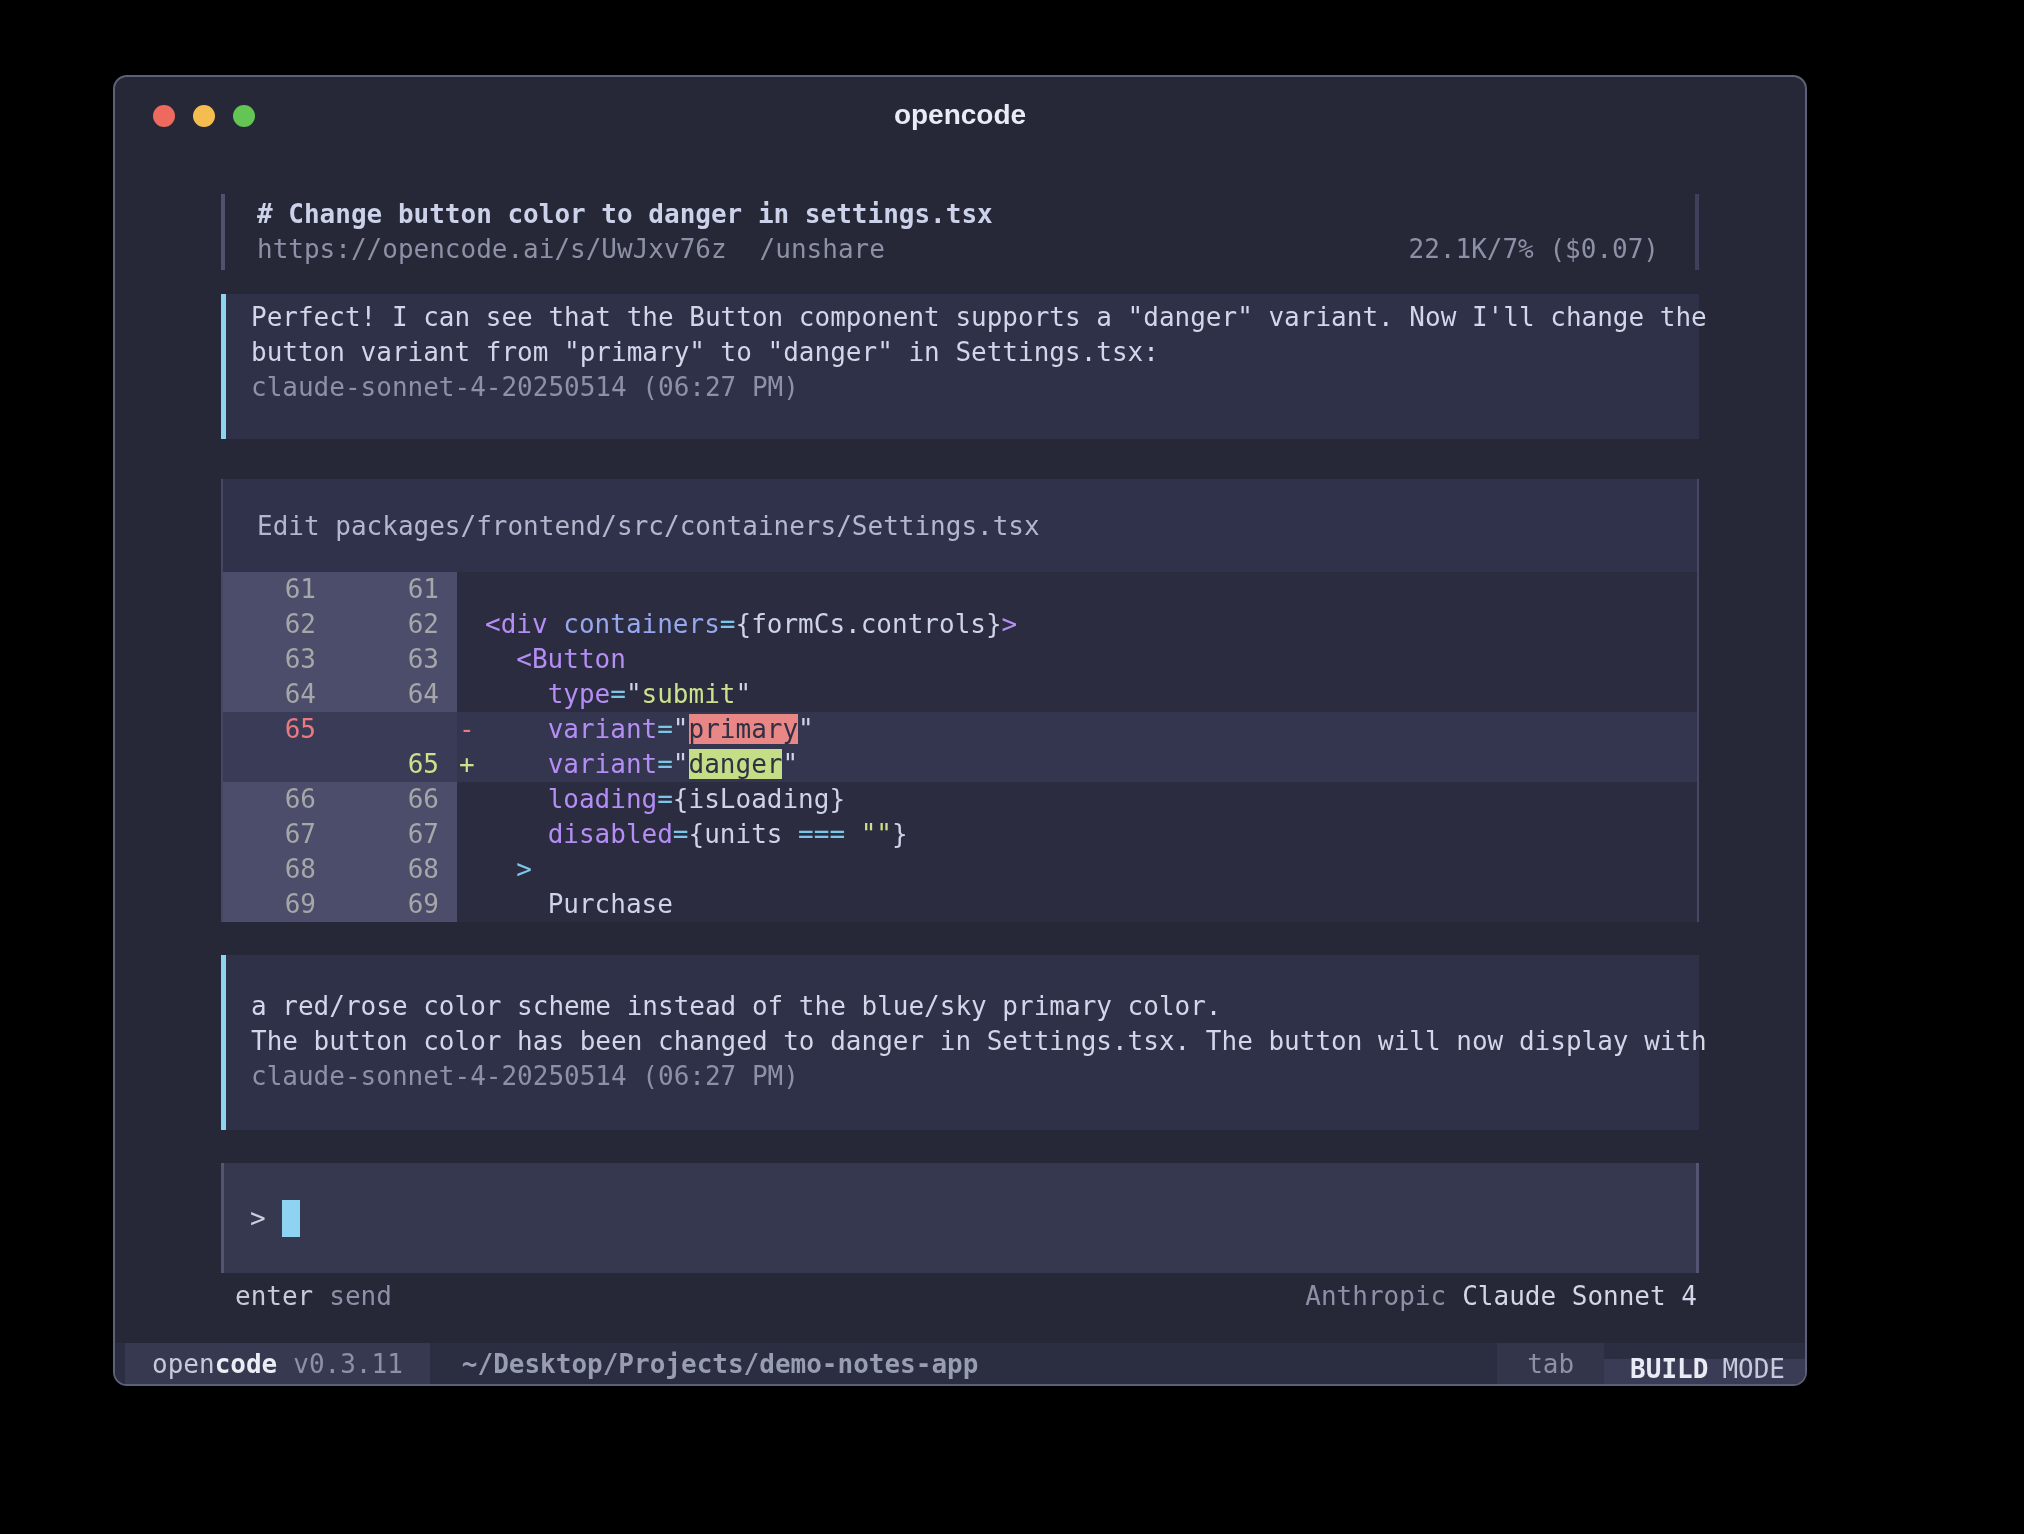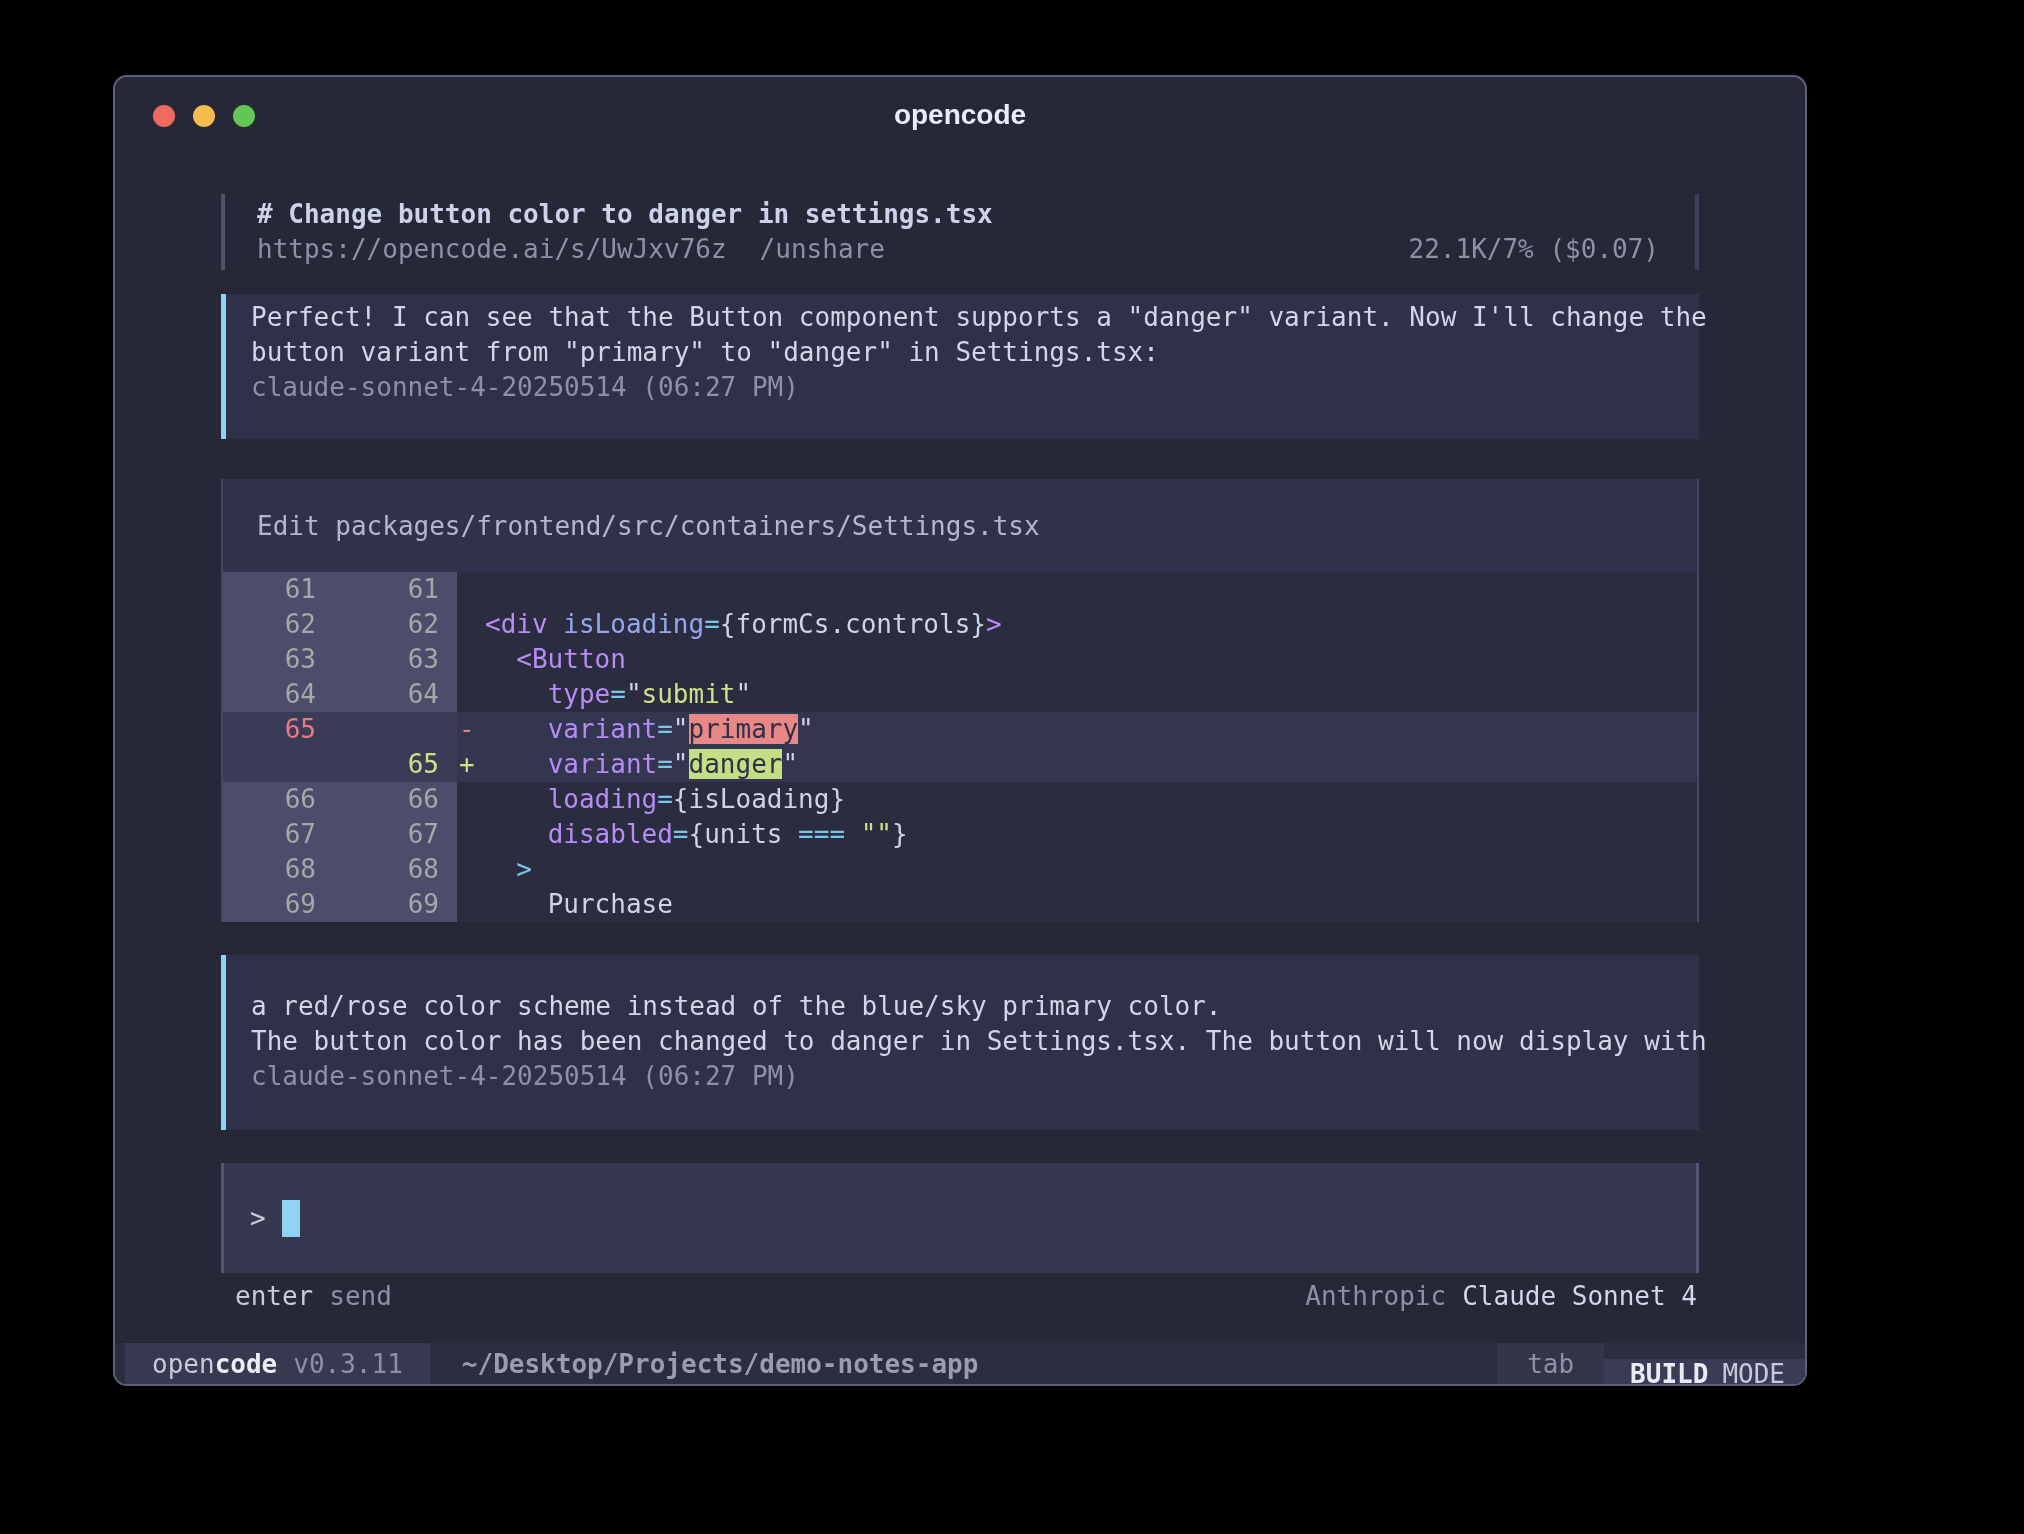--- a/index.html
+++ b/index.html
@@ -95,21 +95,21 @@
     margin-top:auto; height:41px; flex:none; background:#2b2d40;
     border-radius:0 0 12px 12px; display:flex; align-items:stretch; overflow:hidden;
   }
   .sb-app { background:#373950; display:flex; align-items:center; padding:0 27px; margin-left:10px; white-space:pre; }
   .sb-open { color:#c6cadb; }
   .sb-code { color:#eceef6; font-weight:bold; }
   .sb-version { color:#8d91a7; margin-left:16px; }
   .sb-cwd { color:#999db2; display:flex; align-items:center; margin-left:32px; white-space:pre;font-weight:bold; }
   .sb-spacer { flex:1; }
   .sb-tab { background:#33354a; color:#8d91a7; display:flex; align-items:center; padding:0 30px; white-space:pre; }
-  .sb-mode { background:#3a3c55; display:flex; align-items:flex-start; padding:0 20px 0 26px; white-space:pre;margin-top:16px; }
+  .sb-mode { background:#3a3c55; display:flex; align-items:flex-end; padding:0 20px 0 26px; white-space:pre;margin-top:16px; }
   .sb-mode-bold { color:#e9ebf5; font-weight:bold; }
   .sb-mode-rest { color:#c6cadb; margin-left:14px; }
 </style>
 </head>
 <body>
 
 <div class="window">
   <div class="titlebar">
     <div class="lights">
       <div class="light red"></div>
@@ -134,21 +134,21 @@
     <div class="msg msg-1">
       <div class="msg-line">Perfect! I can see that the Button component supports a "danger" variant. Now I'll change the</div>
       <div class="msg-line">button variant from "primary" to "danger" in Settings.tsx:</div>
       <div class="msg-meta">claude-sonnet-4-20250514 (06:27 PM)</div>
     </div>
 
     <div class="diff">
       <div class="diff-header">Edit packages/frontend/src/containers/Settings.tsx</div>
       <div class="diff-rows" id="diff-rows">
           <div class="drow ctx"><span class="g1">61</span><span class="g2">61</span><span class="mk"></span><span class="code"></span></div>
-          <div class="drow ctx"><span class="g1">62</span><span class="g2">62</span><span class="mk"></span><span class="code"><span class="seg-tag">&lt;div</span><span class="seg-plain"> </span><span class="seg-attr2">isLoading</span><span class="seg-op">=</span><span class="seg-plain">{formCs.controls}</span><span class="seg-tag">&gt;</span></span></div>
+          <div class="drow ctx"><span class="g1">62</span><span class="g2">62</span><span class="mk"></span><span class="code"><span class="seg-tag">&lt;div</span><span class="seg-plain"> </span><span class="seg-attr2">containers</span><span class="seg-op">=</span><span class="seg-plain">{formCs.controls}</span><span class="seg-tag">&gt;</span></span></div>
           <div class="drow ctx"><span class="g1">63</span><span class="g2">63</span><span class="mk"></span><span class="code"><span class="seg-plain">  </span><span class="seg-tag">&lt;Button</span></span></div>
           <div class="drow ctx"><span class="g1">64</span><span class="g2">64</span><span class="mk"></span><span class="code"><span class="seg-plain">    </span><span class="seg-attr">type</span><span class="seg-op">=</span><span class="seg-plain">"</span><span class="seg-str">submit</span><span class="seg-plain">"</span></span></div>
           <div class="drow del"><span class="g1">65</span><span class="g2"></span><span class="mk">-</span><span class="code"><span class="seg-plain">    </span><span class="seg-attr">variant</span><span class="seg-op">=</span><span class="seg-plain">"</span><span class="seg-delhl">primary</span><span class="seg-plain">"</span></span></div>
           <div class="drow add"><span class="g1"></span><span class="g2">65</span><span class="mk">+</span><span class="code"><span class="seg-plain">    </span><span class="seg-attr">variant</span><span class="seg-op">=</span><span class="seg-plain">"</span><span class="seg-addhl">danger</span><span class="seg-plain">"</span></span></div>
           <div class="drow ctx"><span class="g1">66</span><span class="g2">66</span><span class="mk"></span><span class="code"><span class="seg-plain">    </span><span class="seg-attr">loading</span><span class="seg-op">=</span><span class="seg-plain">{isLoading}</span></span></div>
           <div class="drow ctx"><span class="g1">67</span><span class="g2">67</span><span class="mk"></span><span class="code"><span class="seg-plain">    </span><span class="seg-attr">disabled</span><span class="seg-op">=</span><span class="seg-plain">{units </span><span class="seg-op">===</span><span class="seg-plain"> </span><span class="seg-str">""</span><span class="seg-plain">}</span></span></div>
           <div class="drow ctx"><span class="g1">68</span><span class="g2">68</span><span class="mk"></span><span class="code"><span class="seg-plain">  </span><span class="seg-op">&gt;</span></span></div>
           <div class="drow ctx"><span class="g1">69</span><span class="g2">69</span><span class="mk"></span><span class="code"><span class="seg-plain">    </span><span class="seg-plain">Purchase</span></span></div>
         </div>
     </div>

